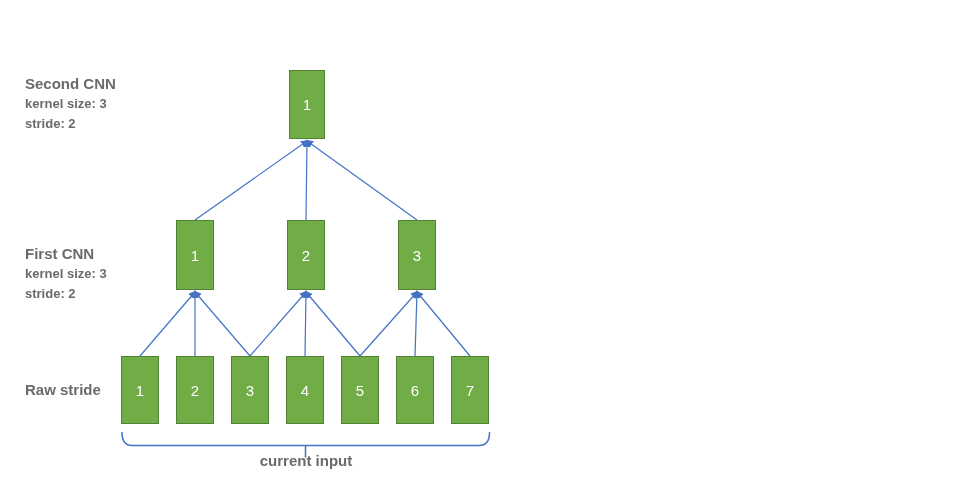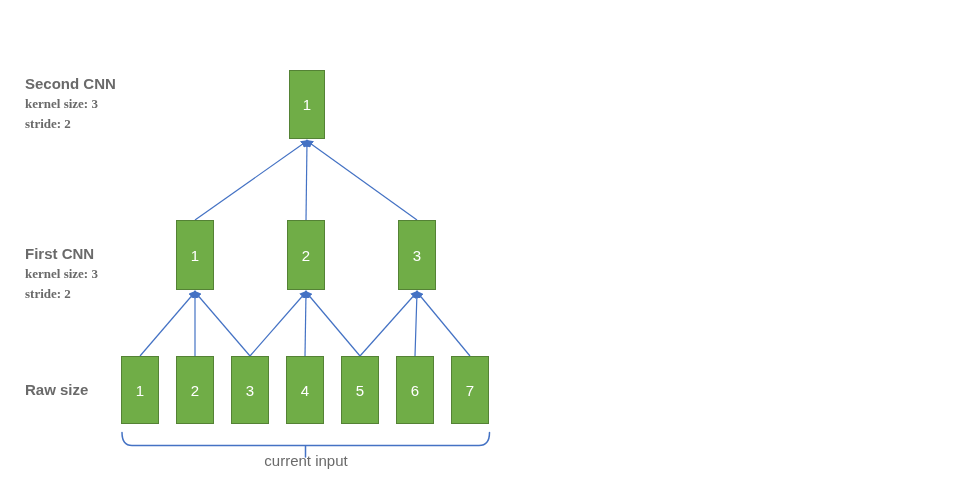--- a/index.html
+++ b/index.html
@@ -5,41 +5,41 @@
   html,body { margin:0; padding:0; background:#ffffff; }
   body { font-family:"Liberation Sans", sans-serif; }
   .canvas {
     position:relative;
     width:954px; height:480px;
     background:#ffffff;
     overflow:hidden;
   }
   .label-block { position:absolute; color:#6a6a6a; }
   .layer-title  { font-size:15px; font-weight:bold; line-height:20px; }
-  .layer-detail { font-size:13px; font-weight:bold; line-height:20px;font-family:Liberation Serif, serif; }
+  .layer-detail { font-size:13px; font-weight:bold; line-height:20px; }
   .node {
     position:absolute;
     background:#70AD47;
     border:1px solid #548235;
     box-sizing:border-box;
     display:flex; align-items:center; justify-content:center;
     color:#ffffff; font-size:15px;
   }
   .overlay {
     position:absolute; left:0; top:0;
     width:954px; height:480px;
     pointer-events:none;
   }
   .edge-line { stroke:#4472C4; stroke-width:1.2; fill:none; }
   .brace-path { stroke:#4472C4; stroke-width:1.5; fill:none; stroke-linecap:round; }
   .brace-label {
     position:absolute;
     left:156px; top:452px; width:300px;
     text-align:center;
-    color:#6a6a6a; font-size:15px; font-weight:normal;
+    color:#6a6a6a; font-size:15px; font-weight:bold;
   }
 </style>
 </head>
 <body>
 
 <div class="canvas">
 
   <svg class="overlay" id="edges-svg">
     <defs>
       <marker id="arrowhead" viewBox="0 0 10 10" refX="7.5" refY="5" markerWidth="6.5" markerHeight="6.5" orient="auto-start-reverse">
@@ -67,21 +67,21 @@
     <div class="layer-detail">stride: 2</div>
   </div>
 
   <div class="label-block" style="left:25px; top:244px;">
     <div class="layer-title">First CNN</div>
     <div class="layer-detail">kernel size: 3</div>
     <div class="layer-detail">stride: 2</div>
   </div>
 
   <div class="label-block" style="left:25px; top:380px;">
-    <div class="layer-title">Raw size</div>
+    <div class="layer-title">Raw stride</div>
   </div>
 
   <div class="node" style="left:289px; top:70px; width:36px; height:69px;">1</div>
 
   <div class="node" style="left:176px; top:220px; width:38px; height:70px;">1</div>
   <div class="node" style="left:287px; top:220px; width:38px; height:70px;">2</div>
   <div class="node" style="left:398px; top:220px; width:38px; height:70px;">3</div>
 
   <div class="node" style="left:121px; top:356px; width:38px; height:68px;">1</div>
   <div class="node" style="left:176px; top:356px; width:38px; height:68px;">2</div>

